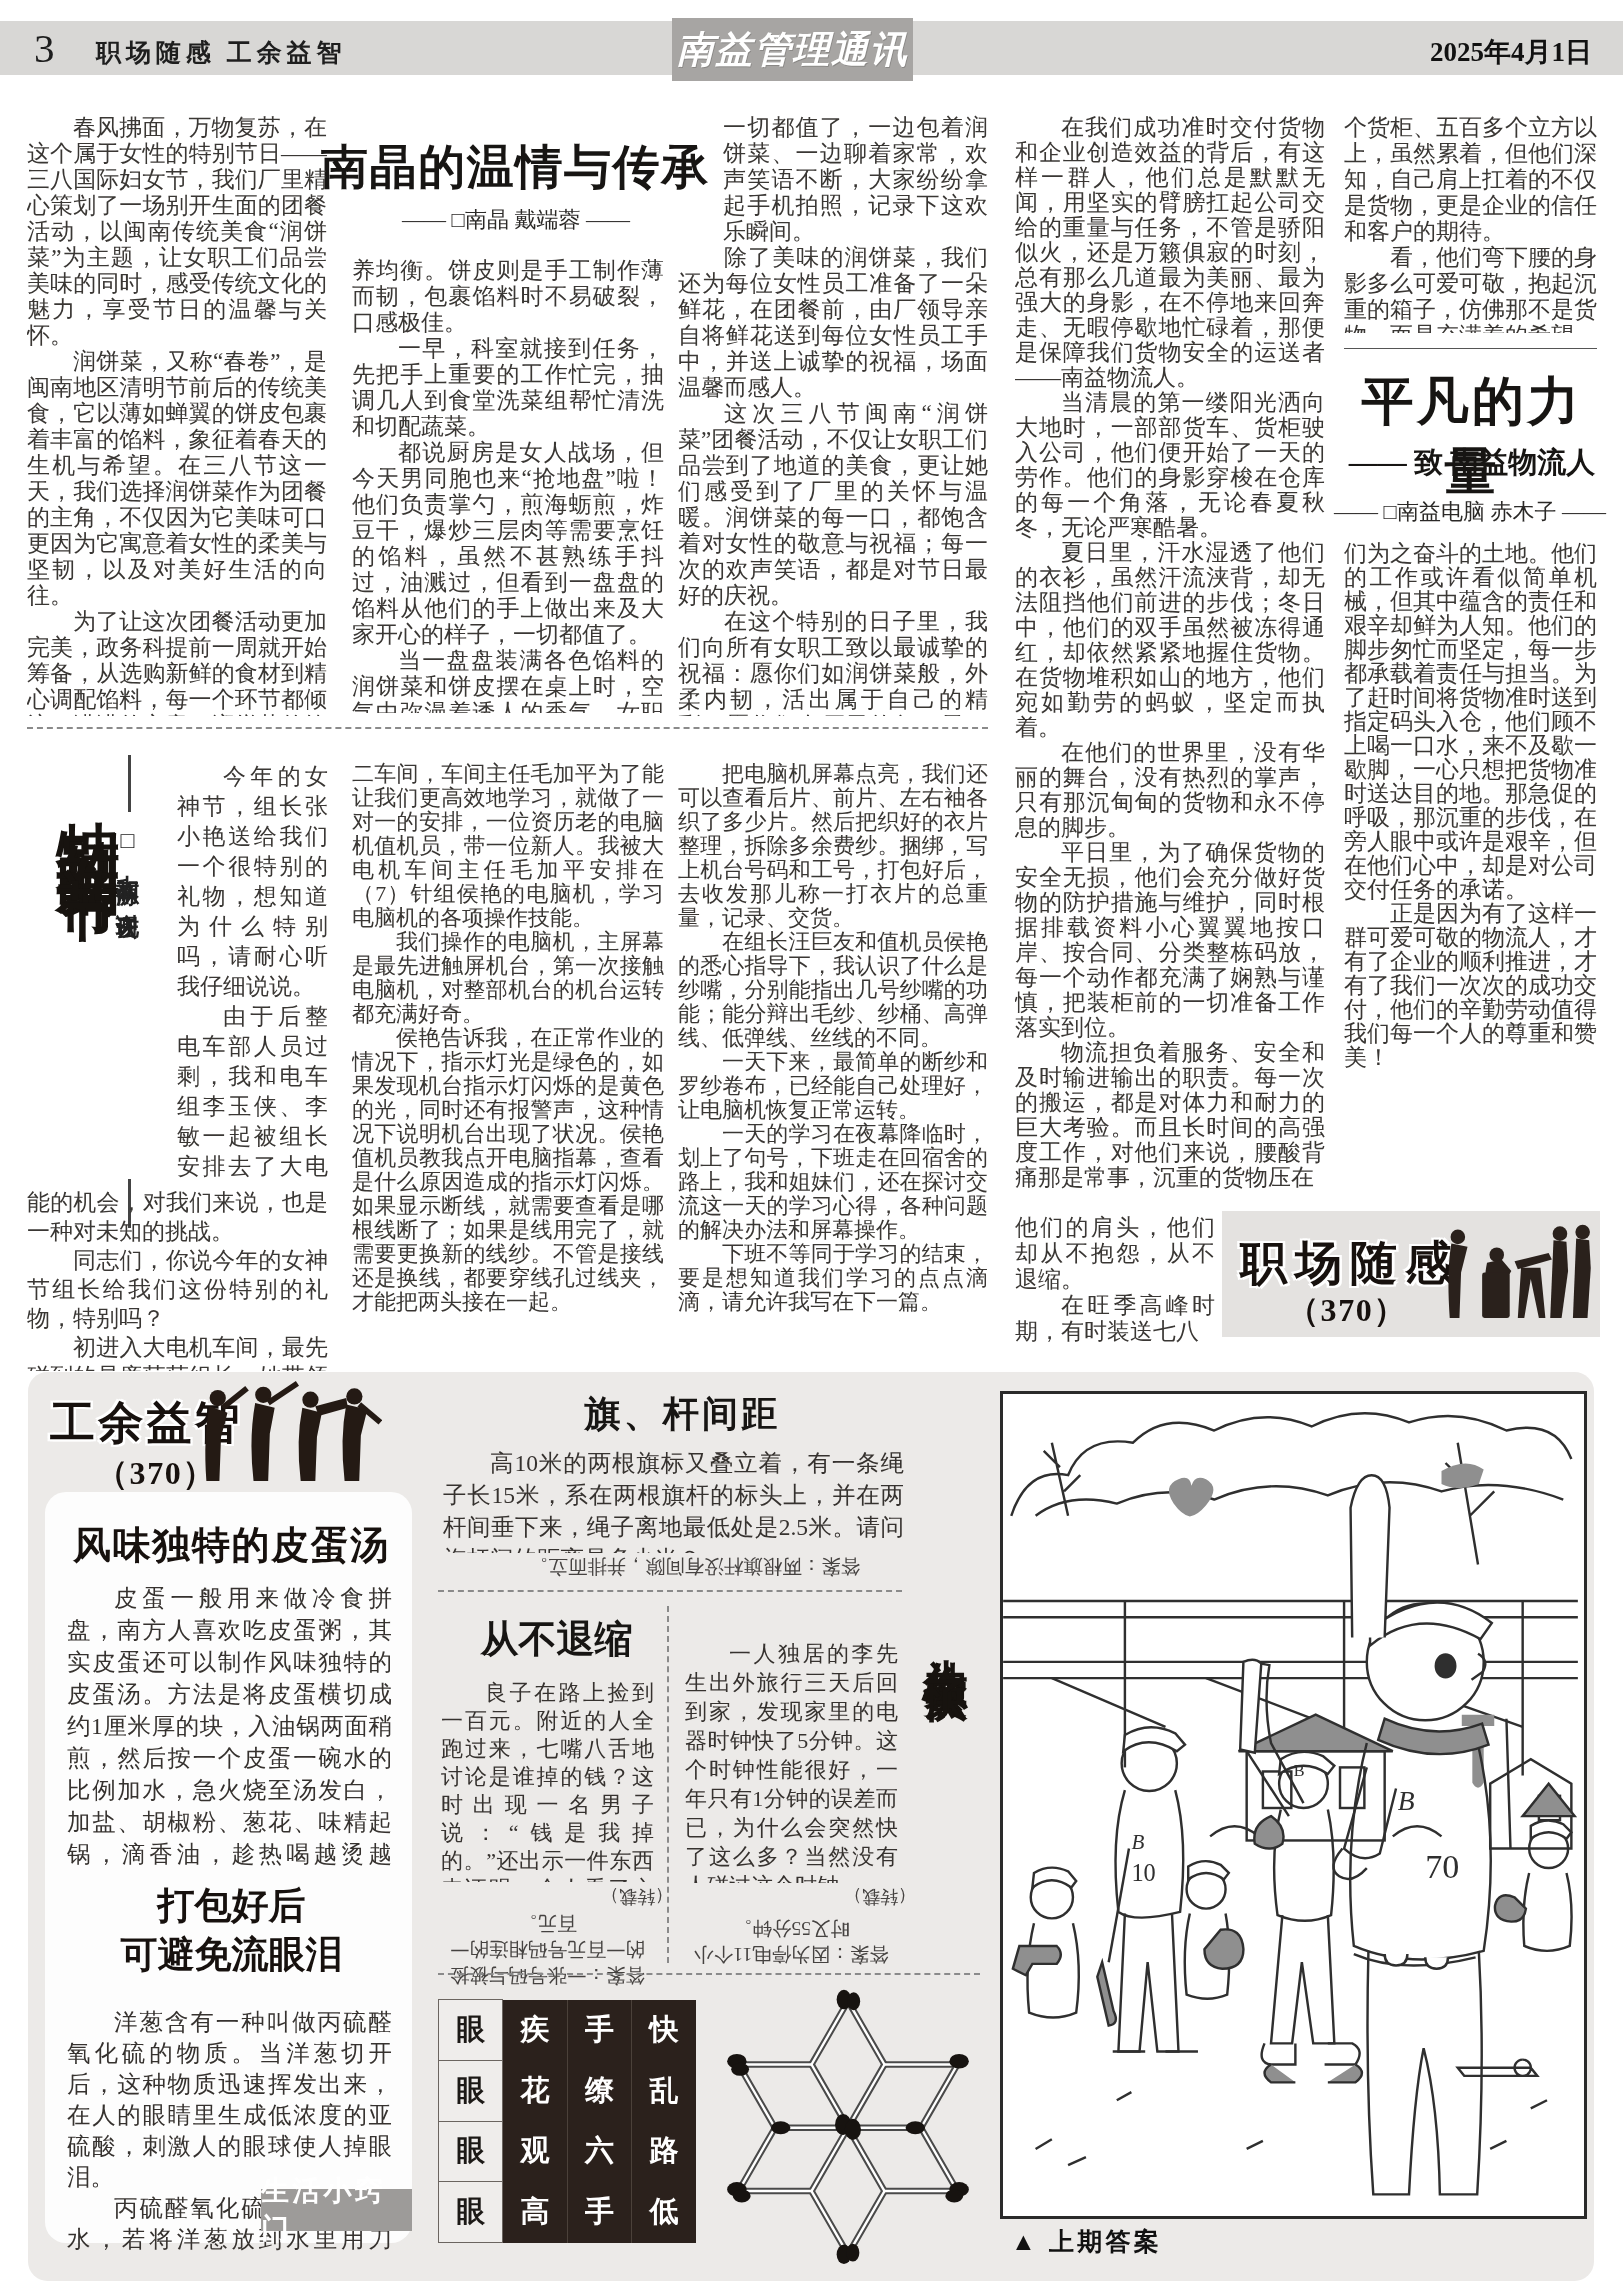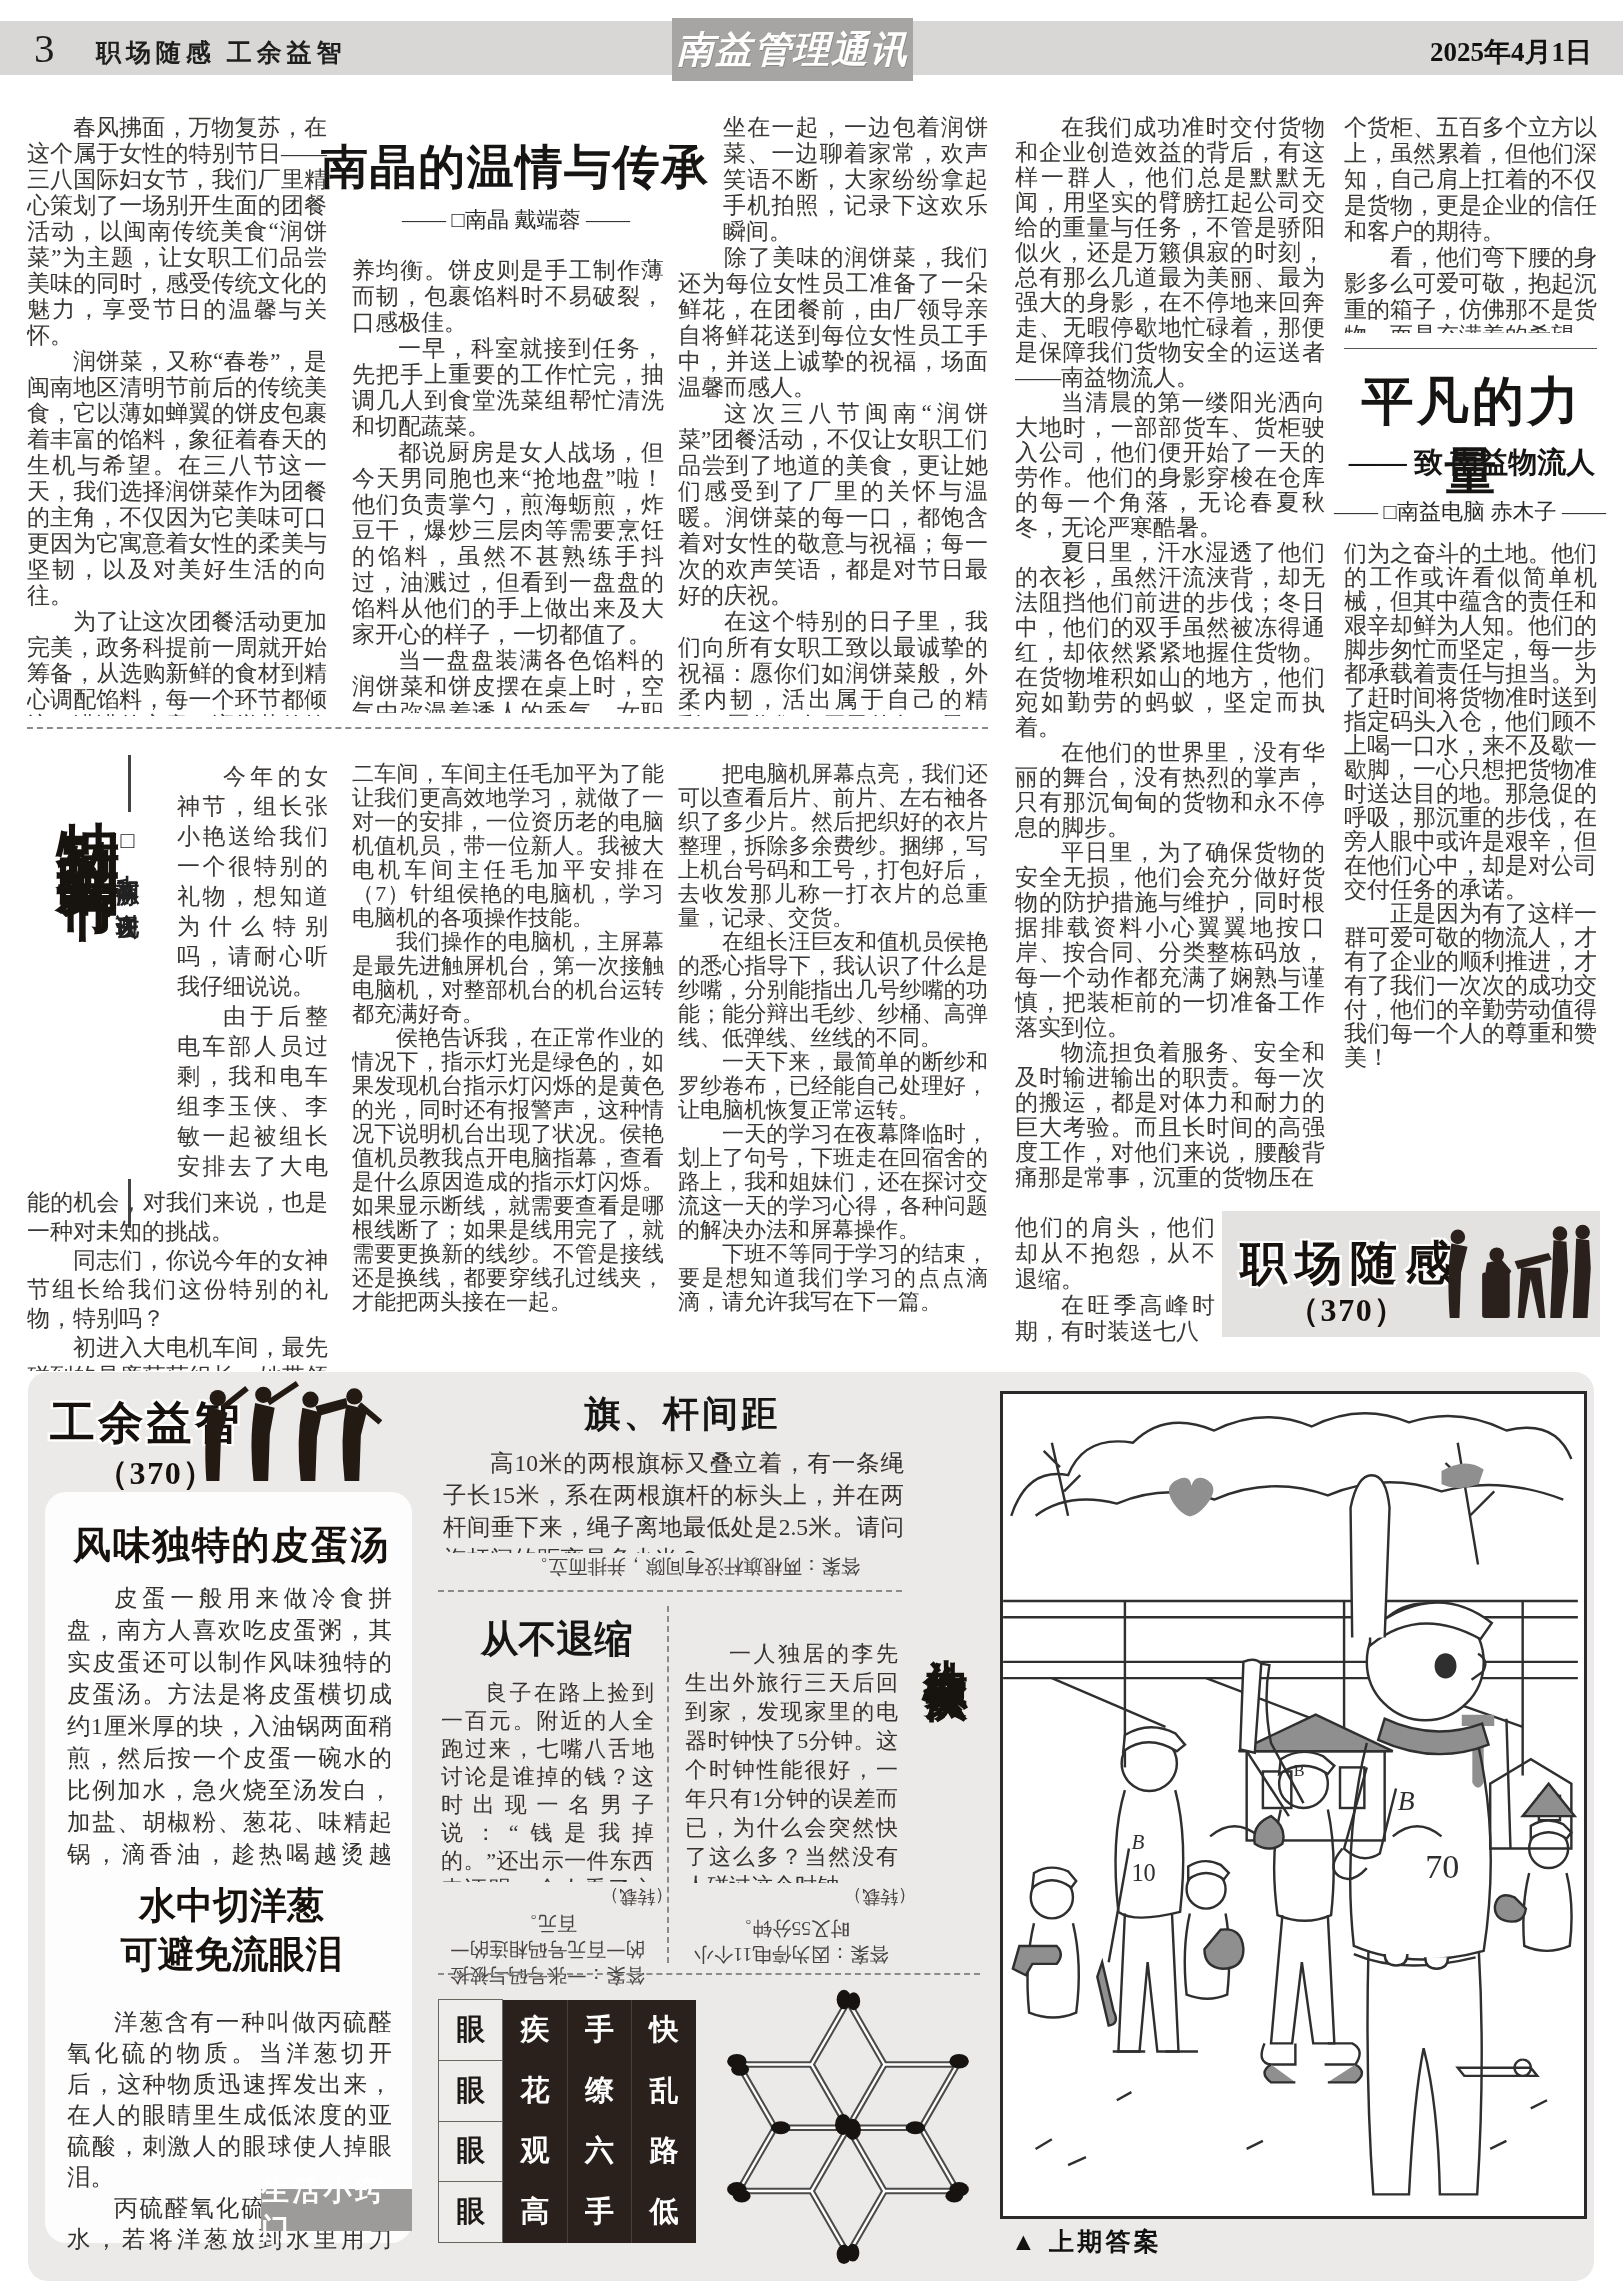--- a/index.html
+++ b/index.html
@@ -83,21 +83,21 @@
   </div>
 
   <div class="col body-lg" style="left:352px;top:258px;width:312px;height:455px;">
     <p class="cont">养均衡。饼皮则是手工制作薄而韧，包裹馅料时不易破裂，口感极佳。</p>
     <p>一早，科室就接到任务，先把手上重要的工作忙完，抽调几人到食堂洗菜组帮忙清洗和切配蔬菜。</p>
     <p>都说厨房是女人战场，但今天男同胞也来“抢地盘”啦！他们负责掌勺，煎海蛎煎，炸豆干，爆炒三层肉等需要烹饪的馅料，虽然不甚熟练手抖过，油溅过，但看到一盘盘的馅料从他们的手上做出来及大家开心的样子，一切都值了。</p>
     <p>当一盘盘装满各色馅料的润饼菜和饼皮摆在桌上时，空气中弥漫着诱人的香气，女职工们围</p>
   </div>
 
   <div class="col body-lg" style="left:678px;top:115px;width:310px;height:601px;">
-    <p class="cont" style="margin-left:45px;">坐在一起，一边包着润饼菜、一边聊着家常，欢声笑语不断，大家纷纷拿起手机拍照，记录下这欢乐瞬间。</p>
+    <p class="cont" style="margin-left:45px;">一切都值了，一边包着润饼菜、一边聊着家常，欢声笑语不断，大家纷纷拿起手机拍照，记录下这欢乐瞬间。</p>
     <p>除了美味的润饼菜，我们还为每位女性员工准备了一朵鲜花，在团餐前，由厂领导亲自将鲜花送到每位女性员工手中，并送上诚挚的祝福，场面温馨而感人。</p>
     <p>这次三八节闽南“润饼菜”团餐活动，不仅让女职工们品尝到了地道的美食，更让她们感受到了厂里的关怀与温暖。润饼菜的每一口，都饱含着对女性的敬意与祝福；每一次的欢声笑语，都是对节日最好的庆祝。</p>
     <p>在这个特别的日子里，我们向所有女职工致以最诚挚的祝福：愿你们如润饼菜般，外柔内韧，活出属于自己的精彩；愿你们在厂里的每一天，都能感受到家的温暖与支持。三八节快乐，感恩有你们！</p>
   </div>
 
   <div class="dash-h" style="left:27px;top:727px;width:961px;"></div>
 
   <div class="vert" style="position:absolute;left:45px;top:771px;height:430px;font-size:63px;font-weight:bold;color:#17130f;letter-spacing:11.4px;">特别的女神节</div>
   <div style="position:absolute;left:128px;top:755px;width:3.2px;height:57px;background:#444;"></div>
   <div class="vert" style="position:absolute;left:112px;top:828px;height:341px;font-size:23px;font-weight:bold;color:#222;letter-spacing:3.2px;">□太和南源　谢现云</div>
@@ -192,21 +192,21 @@
       <line x1="202" y1="30" x2="228" y2="52" stroke="#241a14" stroke-width="7"></line>
     </g>
   </svg>
 
   <div class="panel-white"></div>
   <div class="soup-title">风味独特的皮蛋汤</div>
   <div class="col" style="left:67px;top:1582px;width:325px;height:292px;font-size:23.5px;line-height:32px;color:#36322f;">
     <p>皮蛋一般用来做冷食拼盘，南方人喜欢吃皮蛋粥，其实皮蛋还可以制作风味独特的皮蛋汤。方法是将皮蛋横切成约1厘米厚的块，入油锅两面稍煎，然后按一个皮蛋一碗水的比例加水，急火烧至汤发白，加盐、胡椒粉、葱花、味精起锅，滴香油，趁热喝越烫越鲜。在食欲不佳时，来一碗皮蛋汤，顿时会使食欲大振。</p>
   </div>
   <div class="onion-title">
-    <div>水中切洋葱</div>
+    <div>打包好后</div>
     <div>可避免流眼泪</div>
   </div>
   <div class="col" style="left:67px;top:2007px;width:325px;height:244px;font-size:23.5px;line-height:31px;color:#36322f;">
     <p>洋葱含有一种叫做丙硫醛氧化硫的物质。当洋葱切开后，这种物质迅速挥发出来，在人的眼睛里生成低浓度的亚硫酸，刺激人的眼球使人掉眼泪。</p>
     <p>丙硫醛氧化硫极易溶解于水，若将洋葱放到水里用刀切，则完全可以避免眼睛流泪。如果将洋葱冷冻以后再烹调，降低该物质的挥发性，也可取得良好的效果。</p>
   </div>
   <div class="tip-badge">
     <span>生活小窍门</span>
   </div>
 

